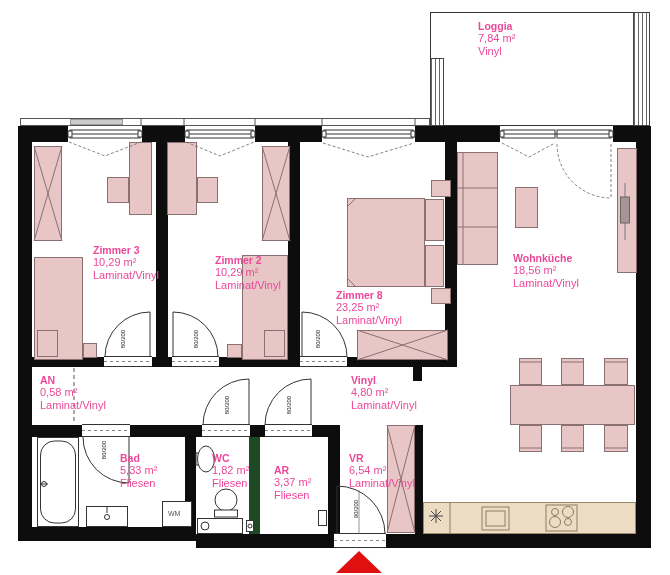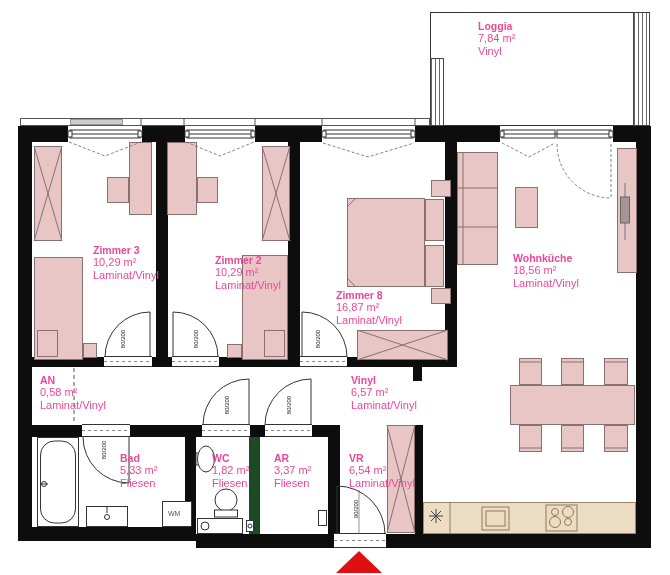--- a/index.html
+++ b/index.html
@@ -258,49 +258,49 @@
     <div class="rd">10,29 m²</div>
     <div class="rd">Laminat/Vinyl</div>
   </div>
   <div class="room-label" style="left:183px;top:254px;margin-left:32px;">
     <div class="rn">Zimmer 2</div>
     <div class="rd">10,29 m²</div>
     <div class="rd">Laminat/Vinyl</div>
   </div>
   <div class="room-label" style="left:336px;top:289px;">
     <div class="rn">Zimmer 8</div>
-    <div class="rd">16,87 m²</div>
+    <div class="rd">23,25 m²</div>
     <div class="rd">Laminat/Vinyl</div>
   </div>
   <div class="room-label" style="left:513px;top:252px;">
     <div class="rn">Wohnküche</div>
     <div class="rd">18,56 m²</div>
     <div class="rd">Laminat/Vinyl</div>
   </div>
   <div class="room-label" style="left:40px;top:374px;">
     <div class="rn">AN</div>
     <div class="rd">0,58 m²</div>
     <div class="rd">Laminat/Vinyl</div>
   </div>
   <div class="room-label" style="left:351px;top:374px;">
     <div class="rn">Vinyl</div>
-    <div class="rd">6,57 m²</div>
+    <div class="rd">4,80 m²</div>
     <div class="rd">Laminat/Vinyl</div>
   </div>
   <div class="room-label" style="left:120px;top:452px;">
     <div class="rn">Bad</div>
     <div class="rd">5,33 m²</div>
     <div class="rd">Fliesen</div>
   </div>
   <div class="room-label" style="left:212px;top:452px;">
     <div class="rn">WC</div>
     <div class="rd">1,82 m²</div>
     <div class="rd">Fliesen</div>
   </div>
-  <div class="room-label" style="left:274px;top:452px;">
+  <div class="room-label" style="left:274px;top:464px;">
     <div class="rn">AR</div>
     <div class="rd">3,37 m²</div>
     <div class="rd">Fliesen</div>
   </div>
   <div class="room-label" style="left:349px;top:452px;">
     <div class="rn">VR</div>
     <div class="rd">6,54 m²</div>
     <div class="rd">Laminat/Vinyl</div>
   </div>
 

